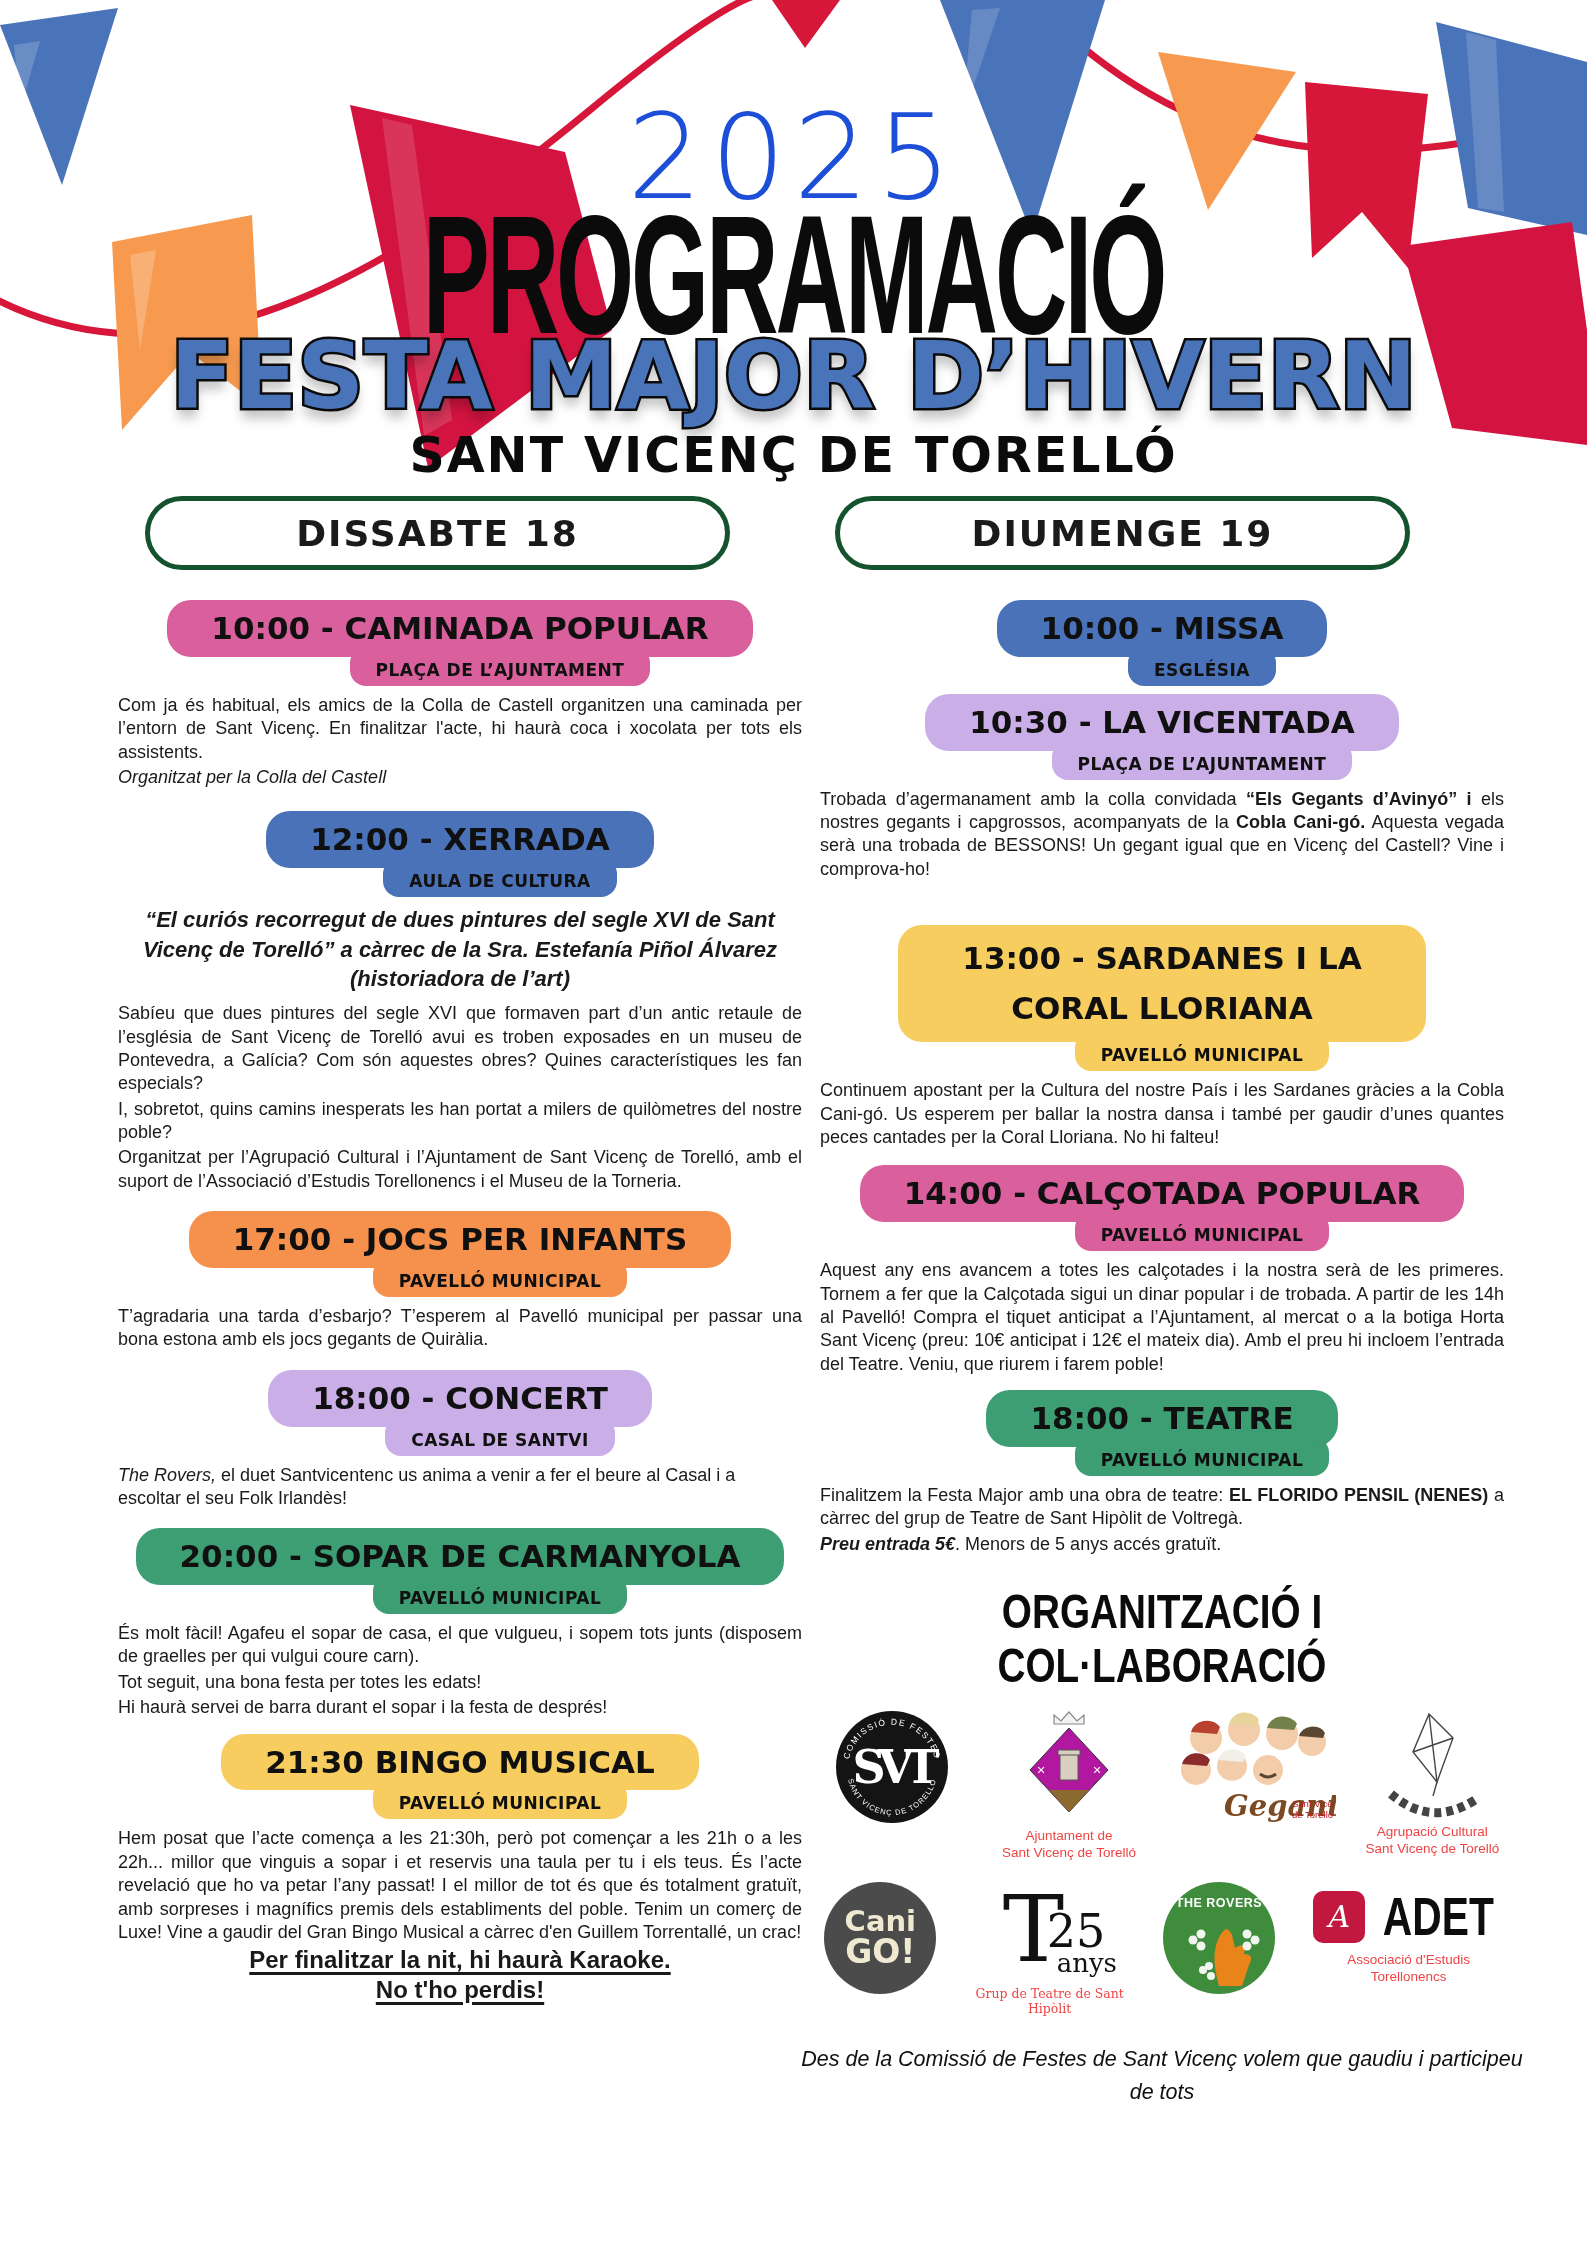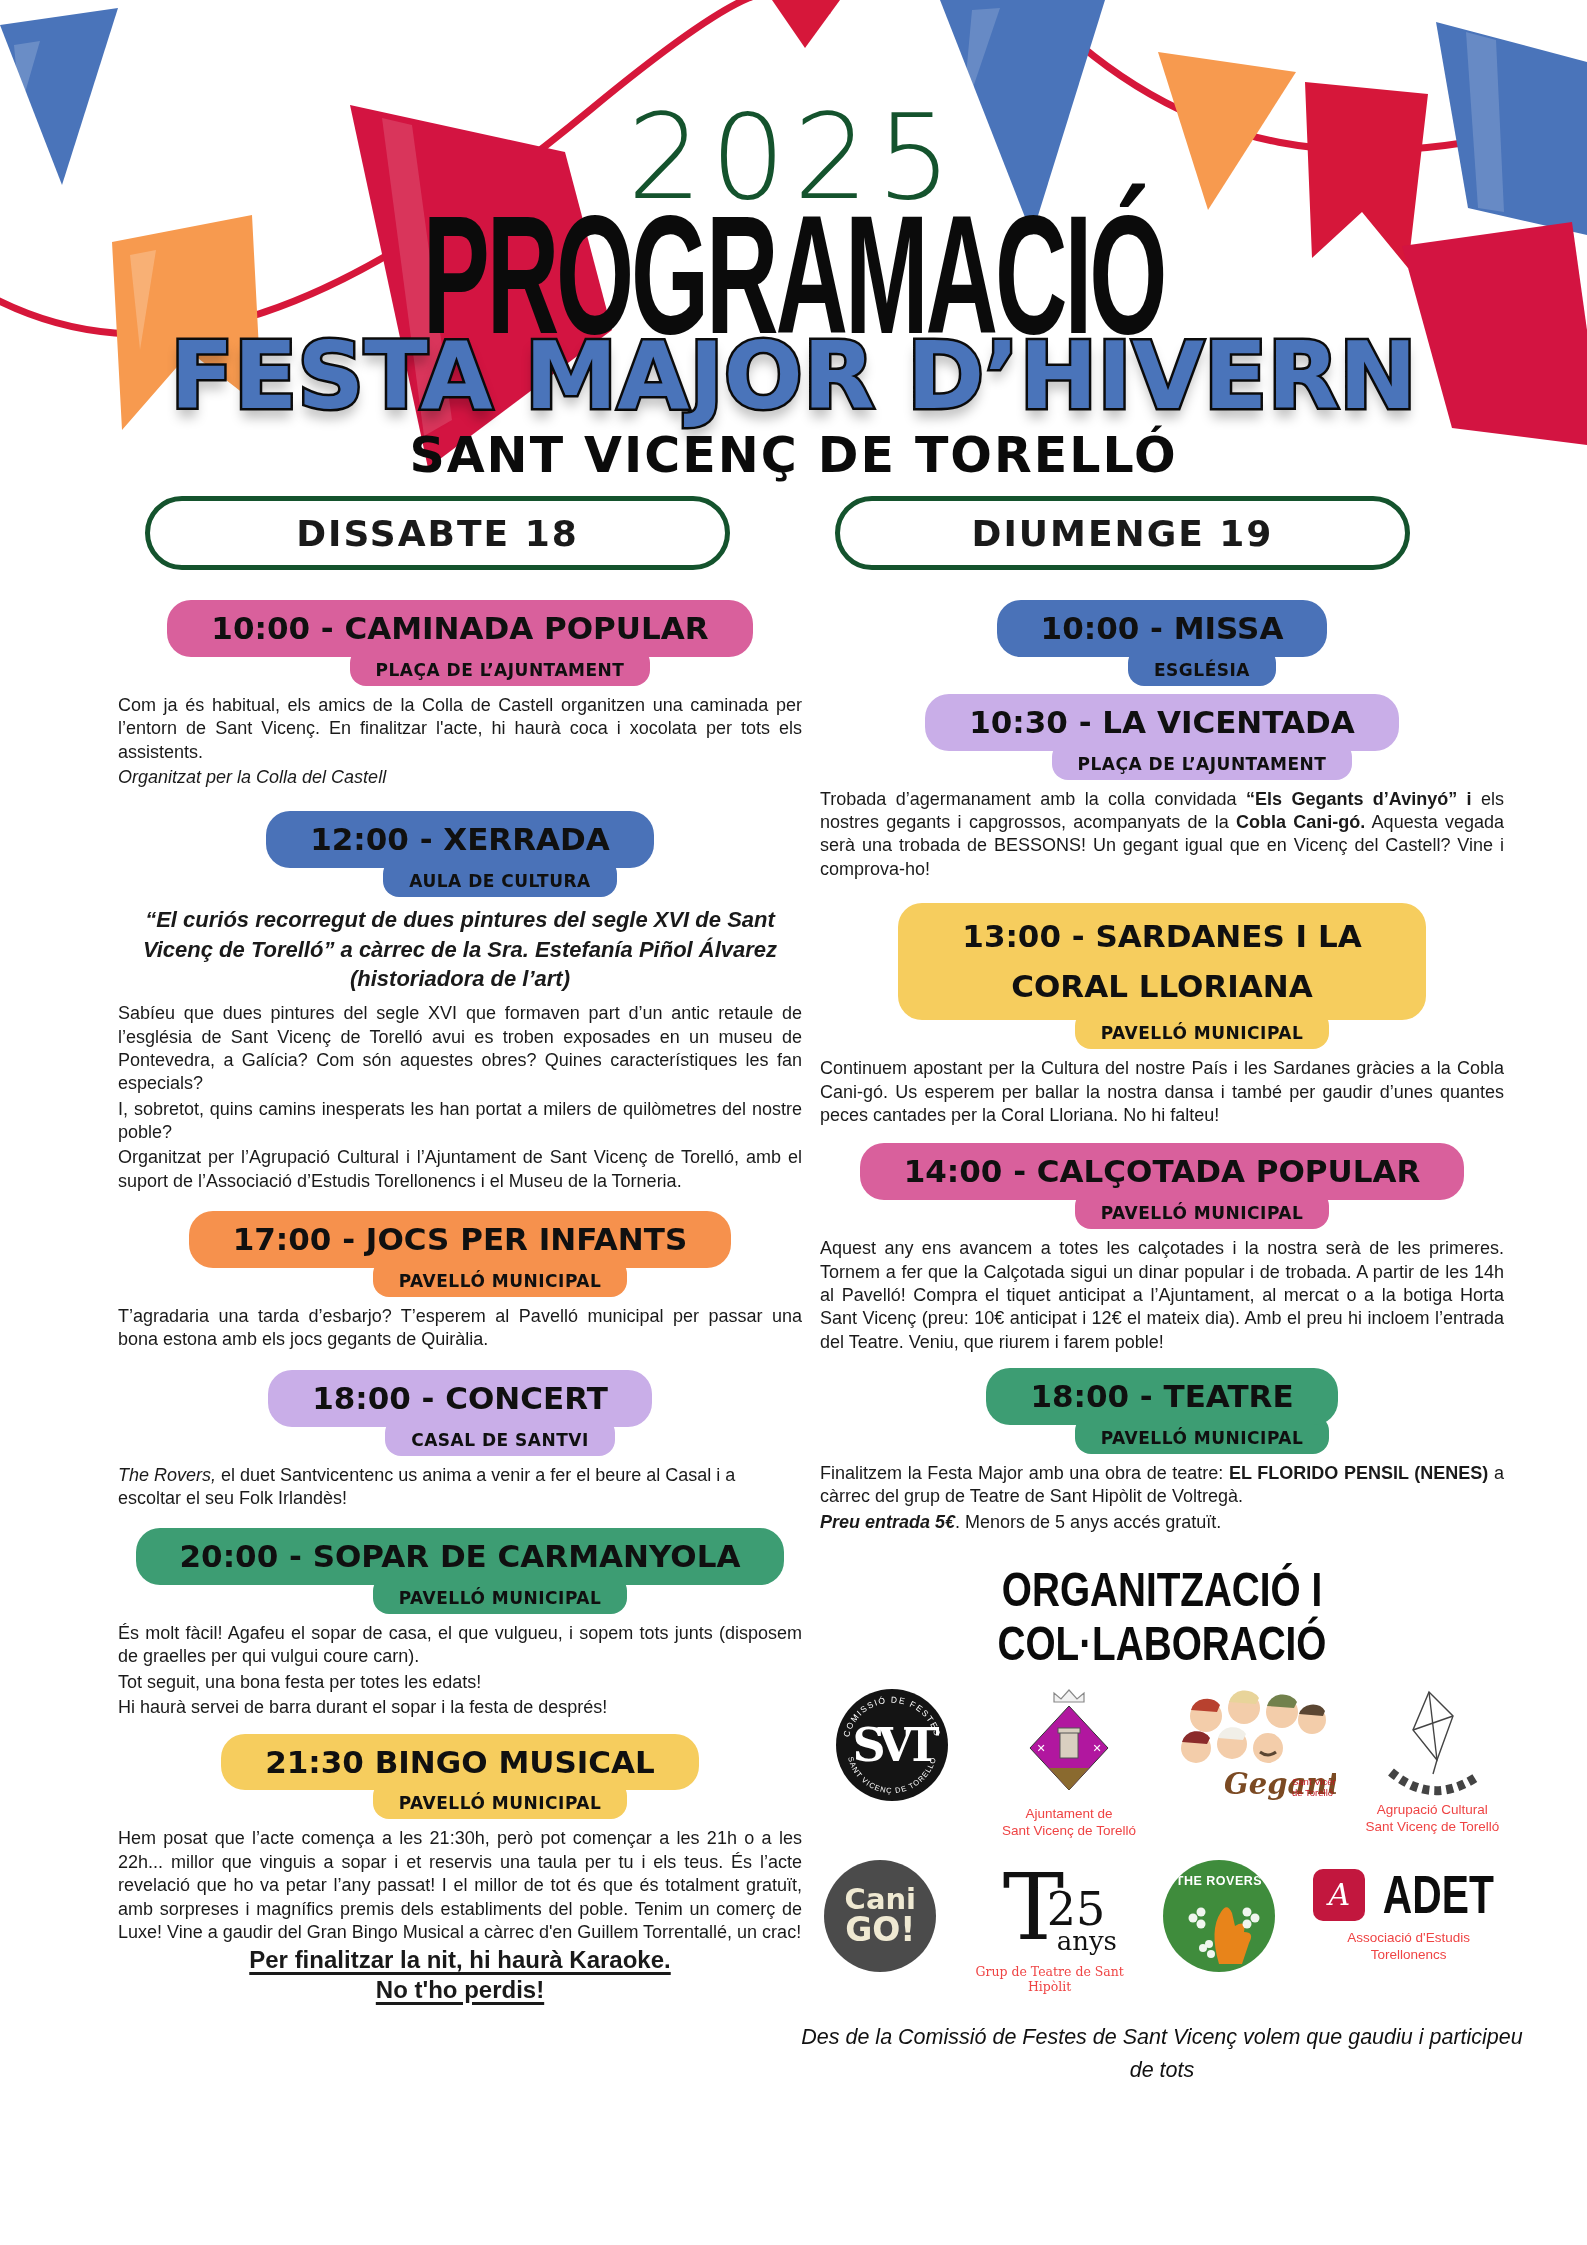--- a/index.html
+++ b/index.html
@@ -1,20 +1,20 @@
 <!DOCTYPE html>
 <html><head>
 <meta charset="utf-8">
 <style>
   html,body{margin:0;padding:0;background:#888;}
   .poster{position:relative;width:1587px;height:2245px;background:#ffffff;overflow:hidden;
           font-family:"Liberation Sans",sans-serif;color:#1a1a1a;}
   .bunting{position:absolute;top:0;left:0;z-index:1;}
   header{position:absolute;top:0;left:0;width:100%;text-align:center;z-index:2;}
-  .year{margin-top:88px;font-size:118px;font-weight:300;color:#14532d;letter-spacing:8px;
+  .year{margin-top:88px;font-size:118px;font-weight:300;color:#1d4ed8;letter-spacing:8px;
         font-family:"DejaVu Sans",sans-serif;}
   .programacio{margin-top:-32px;font-size:162px;font-weight:900;letter-spacing:-5px;color:#0b0b0b;
         font-family:"Liberation Sans",sans-serif;transform:scale(0.62,1.04);line-height:1;}
   .festa{margin-top:-26px;font-size:93px;font-weight:800;color:#4a74ba;line-height:1;
         font-family:"DejaVu Sans",sans-serif;-webkit-text-stroke:5px #0d0d0d;paint-order:stroke fill;
         letter-spacing:0px;text-shadow:0 10px 12px rgba(0,0,0,.25);}
   .town{margin-top:4px;font-size:49px;font-weight:800;letter-spacing:2px;color:#0b0b0b;
         font-family:"DejaVu Sans",sans-serif;}
   .pill{position:absolute;top:496px;height:64px;border:5px solid #14532d;border-radius:60px;
         background:#fff;display:flex;align-items:center;justify-content:center;z-index:2;
@@ -155,21 +155,21 @@
       <div class="bmain">10:00 - MISSA</div>
       <div class="btab">ESGLÉSIA</div>
     </div>
 
     <div class="badge c-purple" style="margin-top:6px;">
       <div class="bmain">10:30 - LA VICENTADA</div>
       <div class="btab">PLAÇA DE L’AJUNTAMENT</div>
     </div>
     <p class="body j tight"><span>Trobada d’agermanament amb la colla convidada </span><b>“Els Gegants d’Avinyó” i</b><span> els nostres gegants i capgrossos, acompanyats de la </span><b>Cobla Cani-gó.</b><span> Aquesta vegada serà una trobada de BESSONS! Un gegant igual que en Vicenç del Castell? Vine i comprova-ho!</span></p>
 
-    <div class="badge c-yellow" style="margin-top:22px;">
+    <div class="badge c-yellow" style="margin-top:44px;">
       <div class="bmain two">13:00 - SARDANES I LA CORAL LLORIANA</div>
       <div class="btab">PAVELLÓ MUNICIPAL</div>
     </div>
     <p class="body j tight">Continuem apostant per la Cultura del nostre País i les Sardanes gràcies a la Cobla Cani-gó. Us esperem per ballar la nostra dansa i també per gaudir d’unes quantes peces cantades per la Coral Lloriana. No hi falteu!</p>
 
     <div class="badge c-pink" style="margin-top:16px;">
       <div class="bmain">14:00 - CALÇOTADA POPULAR</div>
       <div class="btab">PAVELLÓ MUNICIPAL</div>
     </div>
     <p class="body j tight">Aquest any ens avancem a totes les calçotades i la nostra serà de les primeres. Tornem a fer que la Calçotada sigui un dinar popular i de trobada. A partir de les 14h al Pavelló! Compra el tiquet anticipat a l’Ajuntament, al mercat o a la botiga Horta Sant Vicenç (preu: 10€ anticipat i 12€ el mateix dia). Amb el preu hi incloem l’entrada del Teatre. Veniu, que riurem i farem poble!</p>

